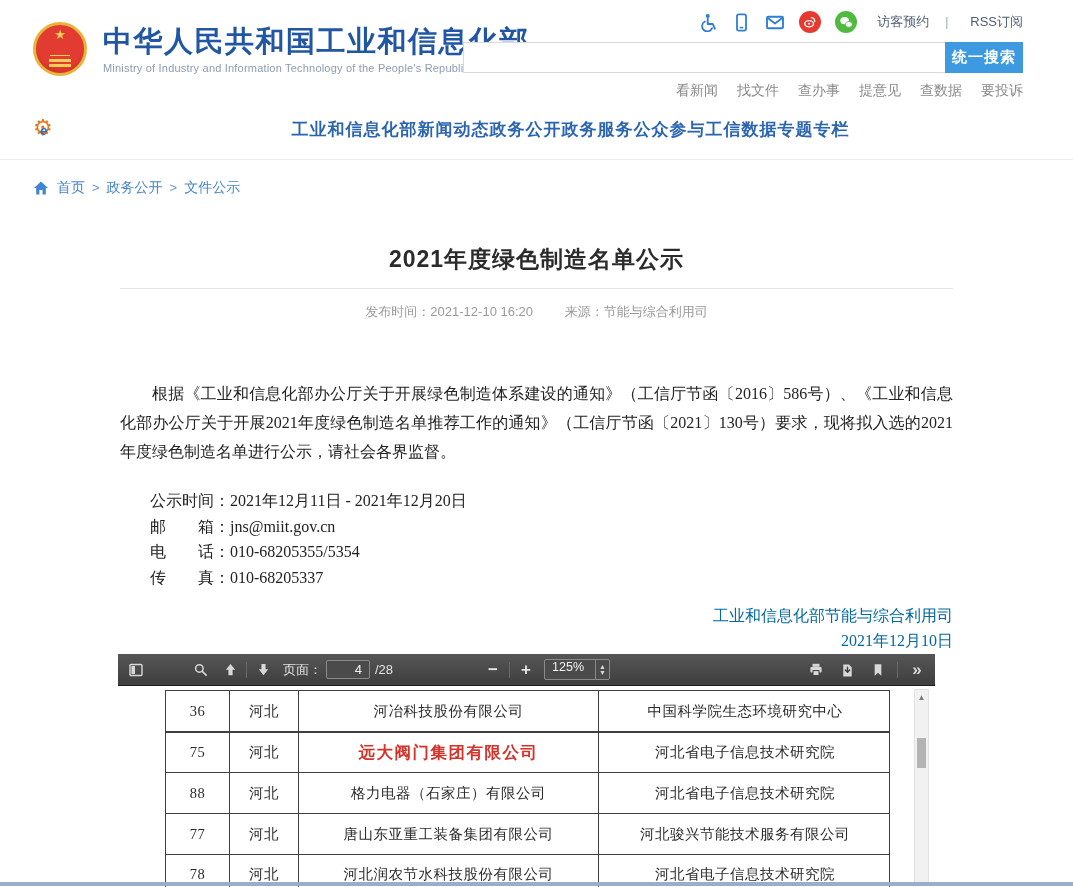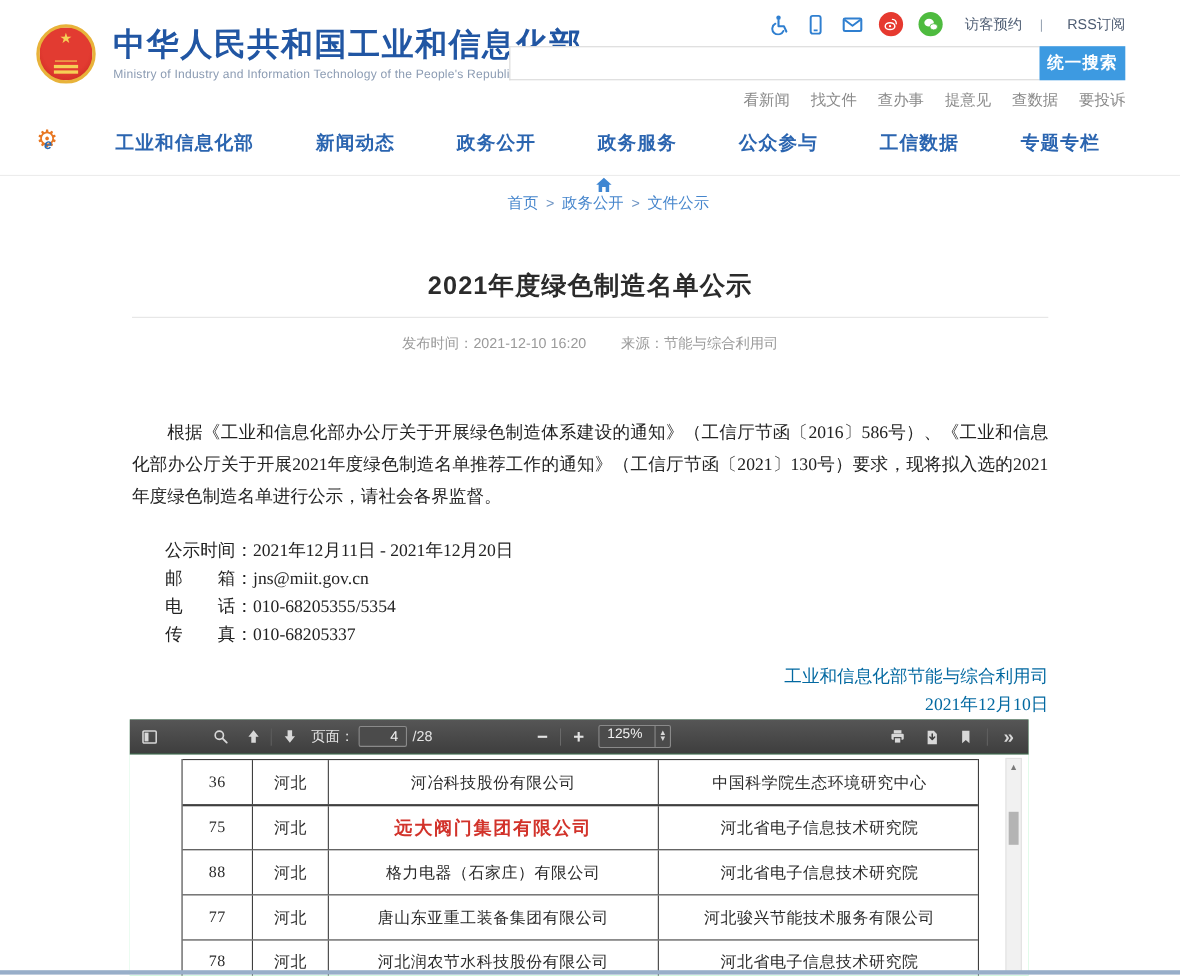--- a/index.html
+++ b/index.html
@@ -52,25 +52,25 @@
 
   
   .main-nav {
     height: 60px; display: flex; align-items: center;
     border-bottom: 1px solid #ececec;
     padding: 0 73px 0 33px;
   }
   .gear-logo { position: relative; width: 24px; height: 24px; margin-right: 48px; flex: 0 0 auto; }
   .gear-logo .gear { position: absolute; left: 0; top: -2px; font-size: 22px; line-height: 24px; color: #e87722; font-family: "DejaVu Sans", sans-serif; }
   .gear-logo .e { position: absolute; left: 7px; top: 5px; font-size: 13px; font-weight: bold; color: #2a6bb5; font-style: italic; }
-  .nav-links { display: flex; flex: 1; justify-content: space-between; align-items: center; }
+  .nav-links { display: flex; flex: 1; justify-content: center; align-items: center; margin-left: 36px; }
   .nav-link { font-size: 17px; font-weight: bold; color: #2b65b0; text-decoration: none; cursor: pointer; letter-spacing: 1px; }
 
   
-  .breadcrumb { height: 55px; display: flex; align-items: center; padding-left: 33px; flex-direction: column; }
+  .breadcrumb { height: 55px; display: flex; align-items: center; padding-left: 33px; }
   .bc-home { display: inline-flex; margin-right: 8px; }
   .bc-item { font-size: 14px; color: #4585cc; text-decoration: none; cursor: pointer; }
   .bc-sep { font-size: 13px; color: #6f95c4; margin: 0 7px; }
 
   
   .article { padding: 0 120px; }
   .article-title { text-align: center; font-size: 23px; line-height: 32px; font-weight: bold; color: #2b2b2b; margin-top: 28px; letter-spacing: 1px; }
   .title-divider { height: 1px; background: #e5e5e5; margin-top: 13px; }
   .article-meta { text-align: center; margin-top: 14px; font-size: 13px; color: #9a9a9a; }
   .article-meta .meta-part { margin: 0 14px; }

